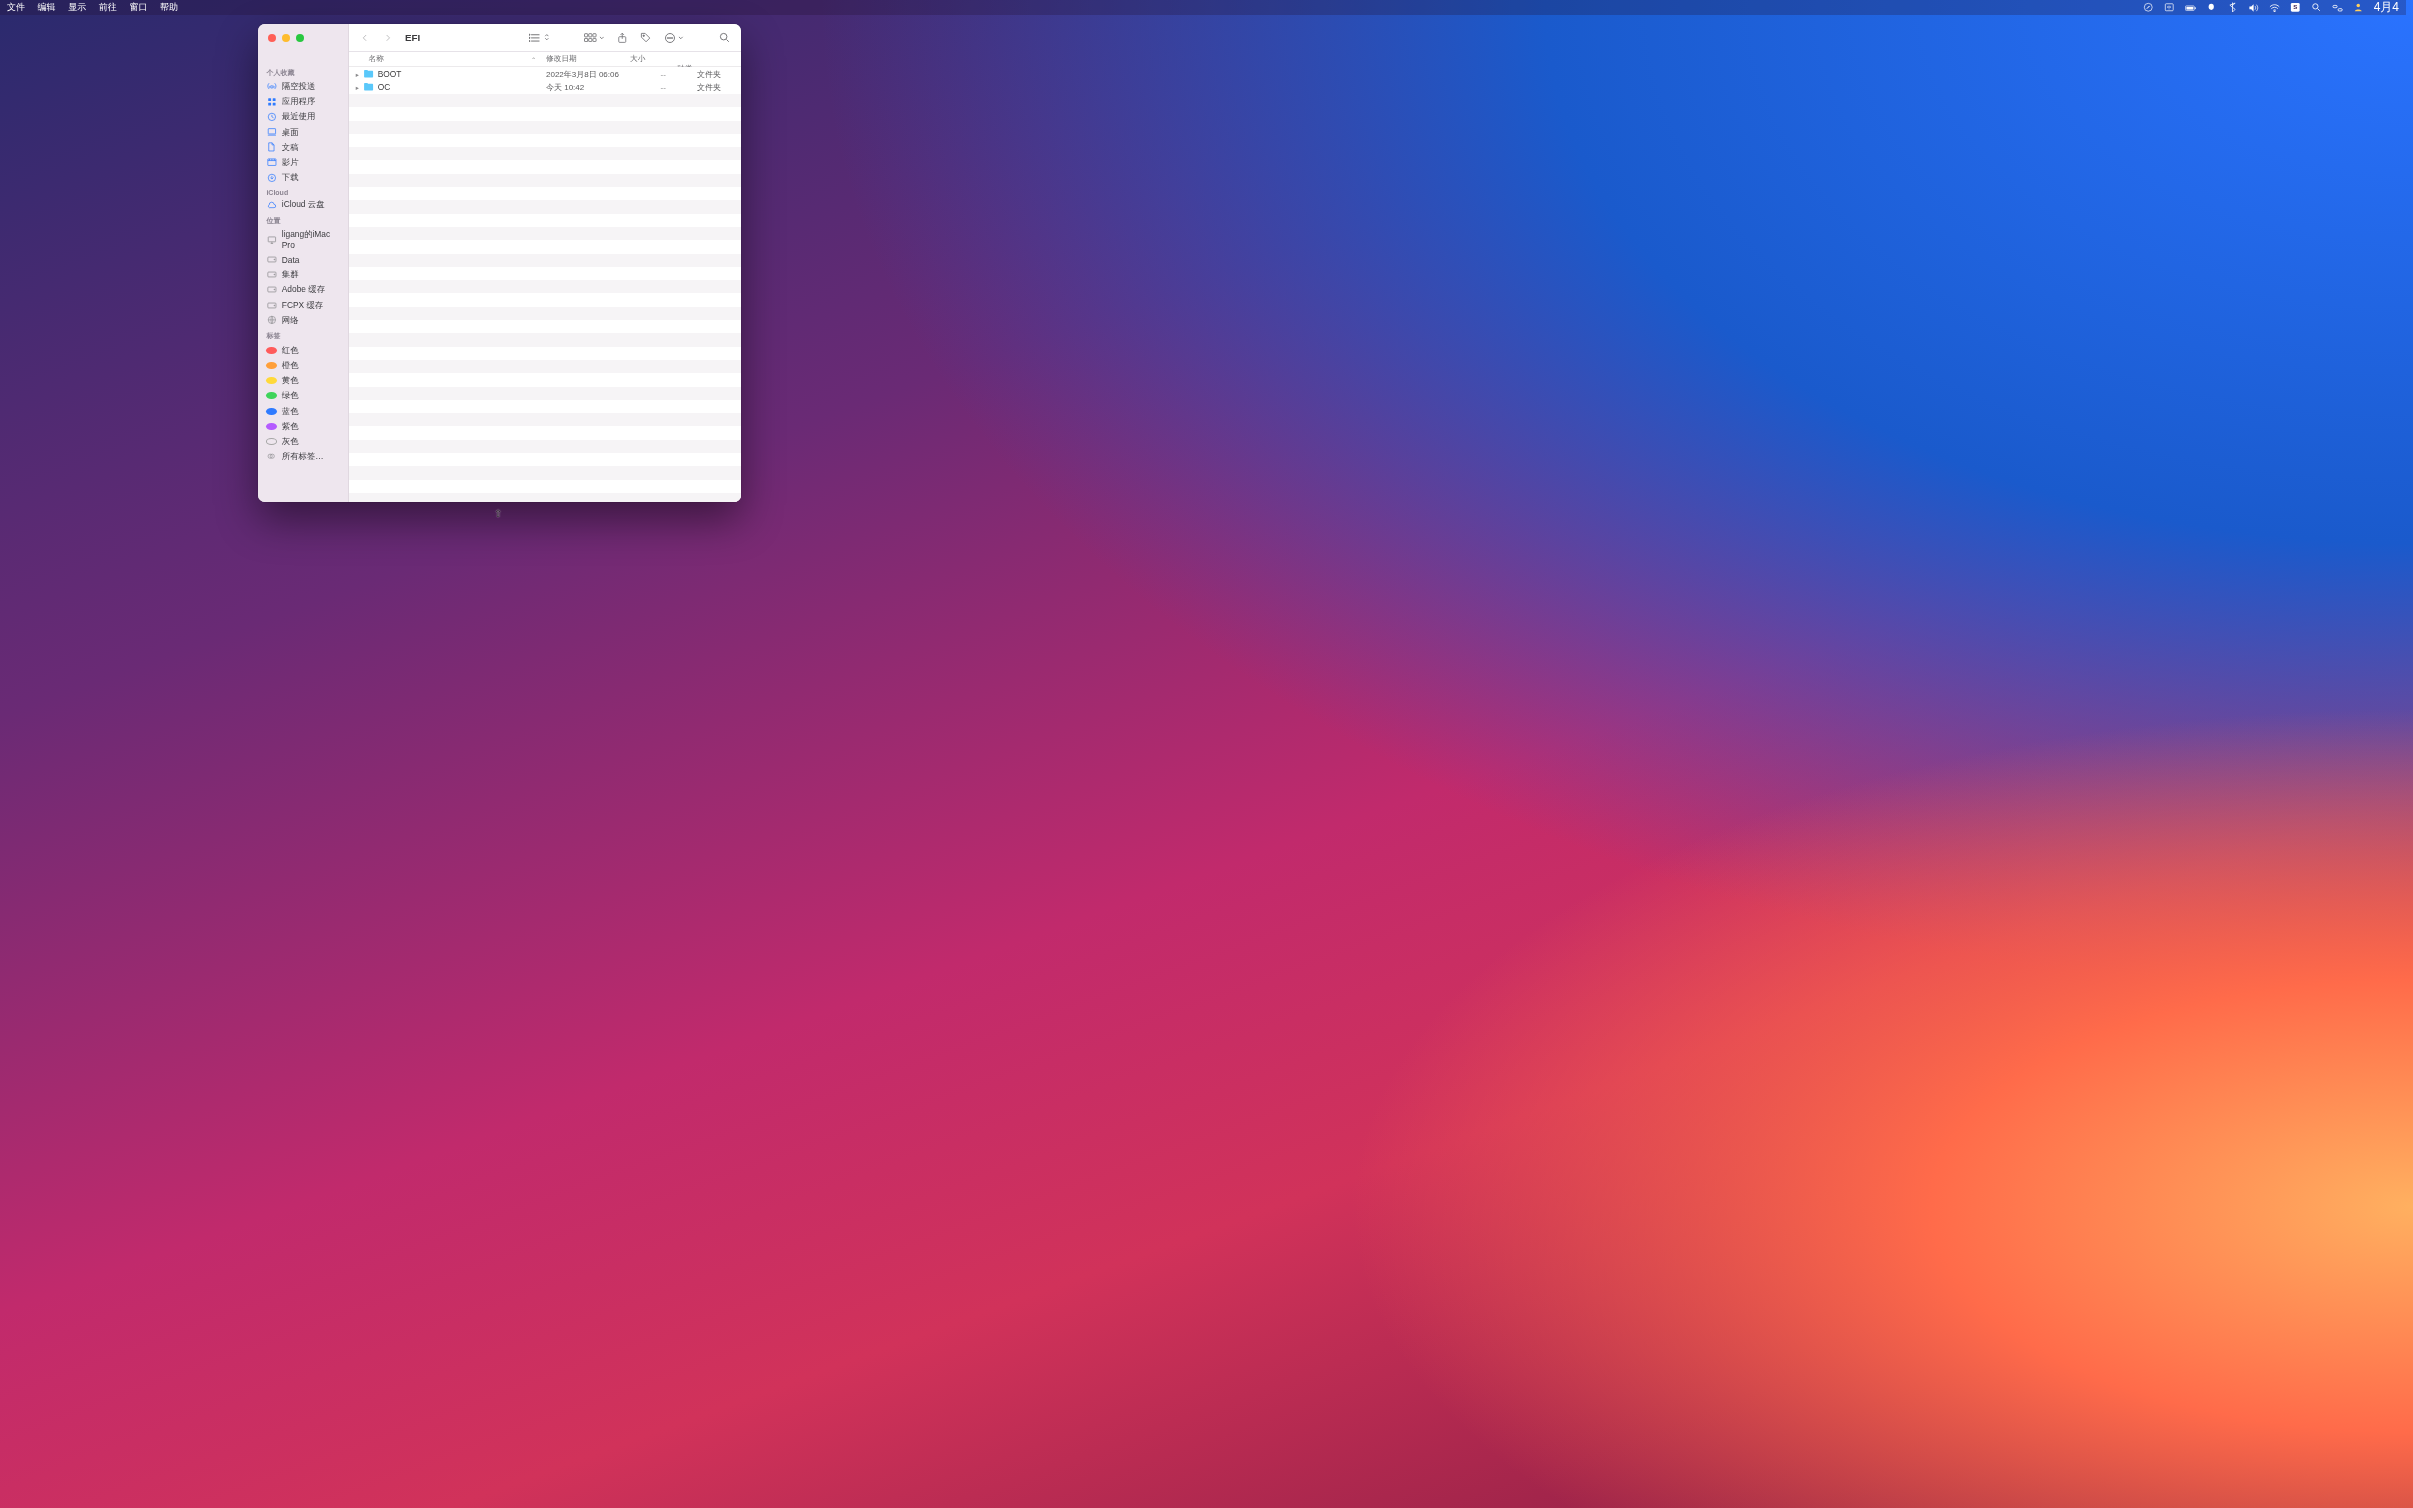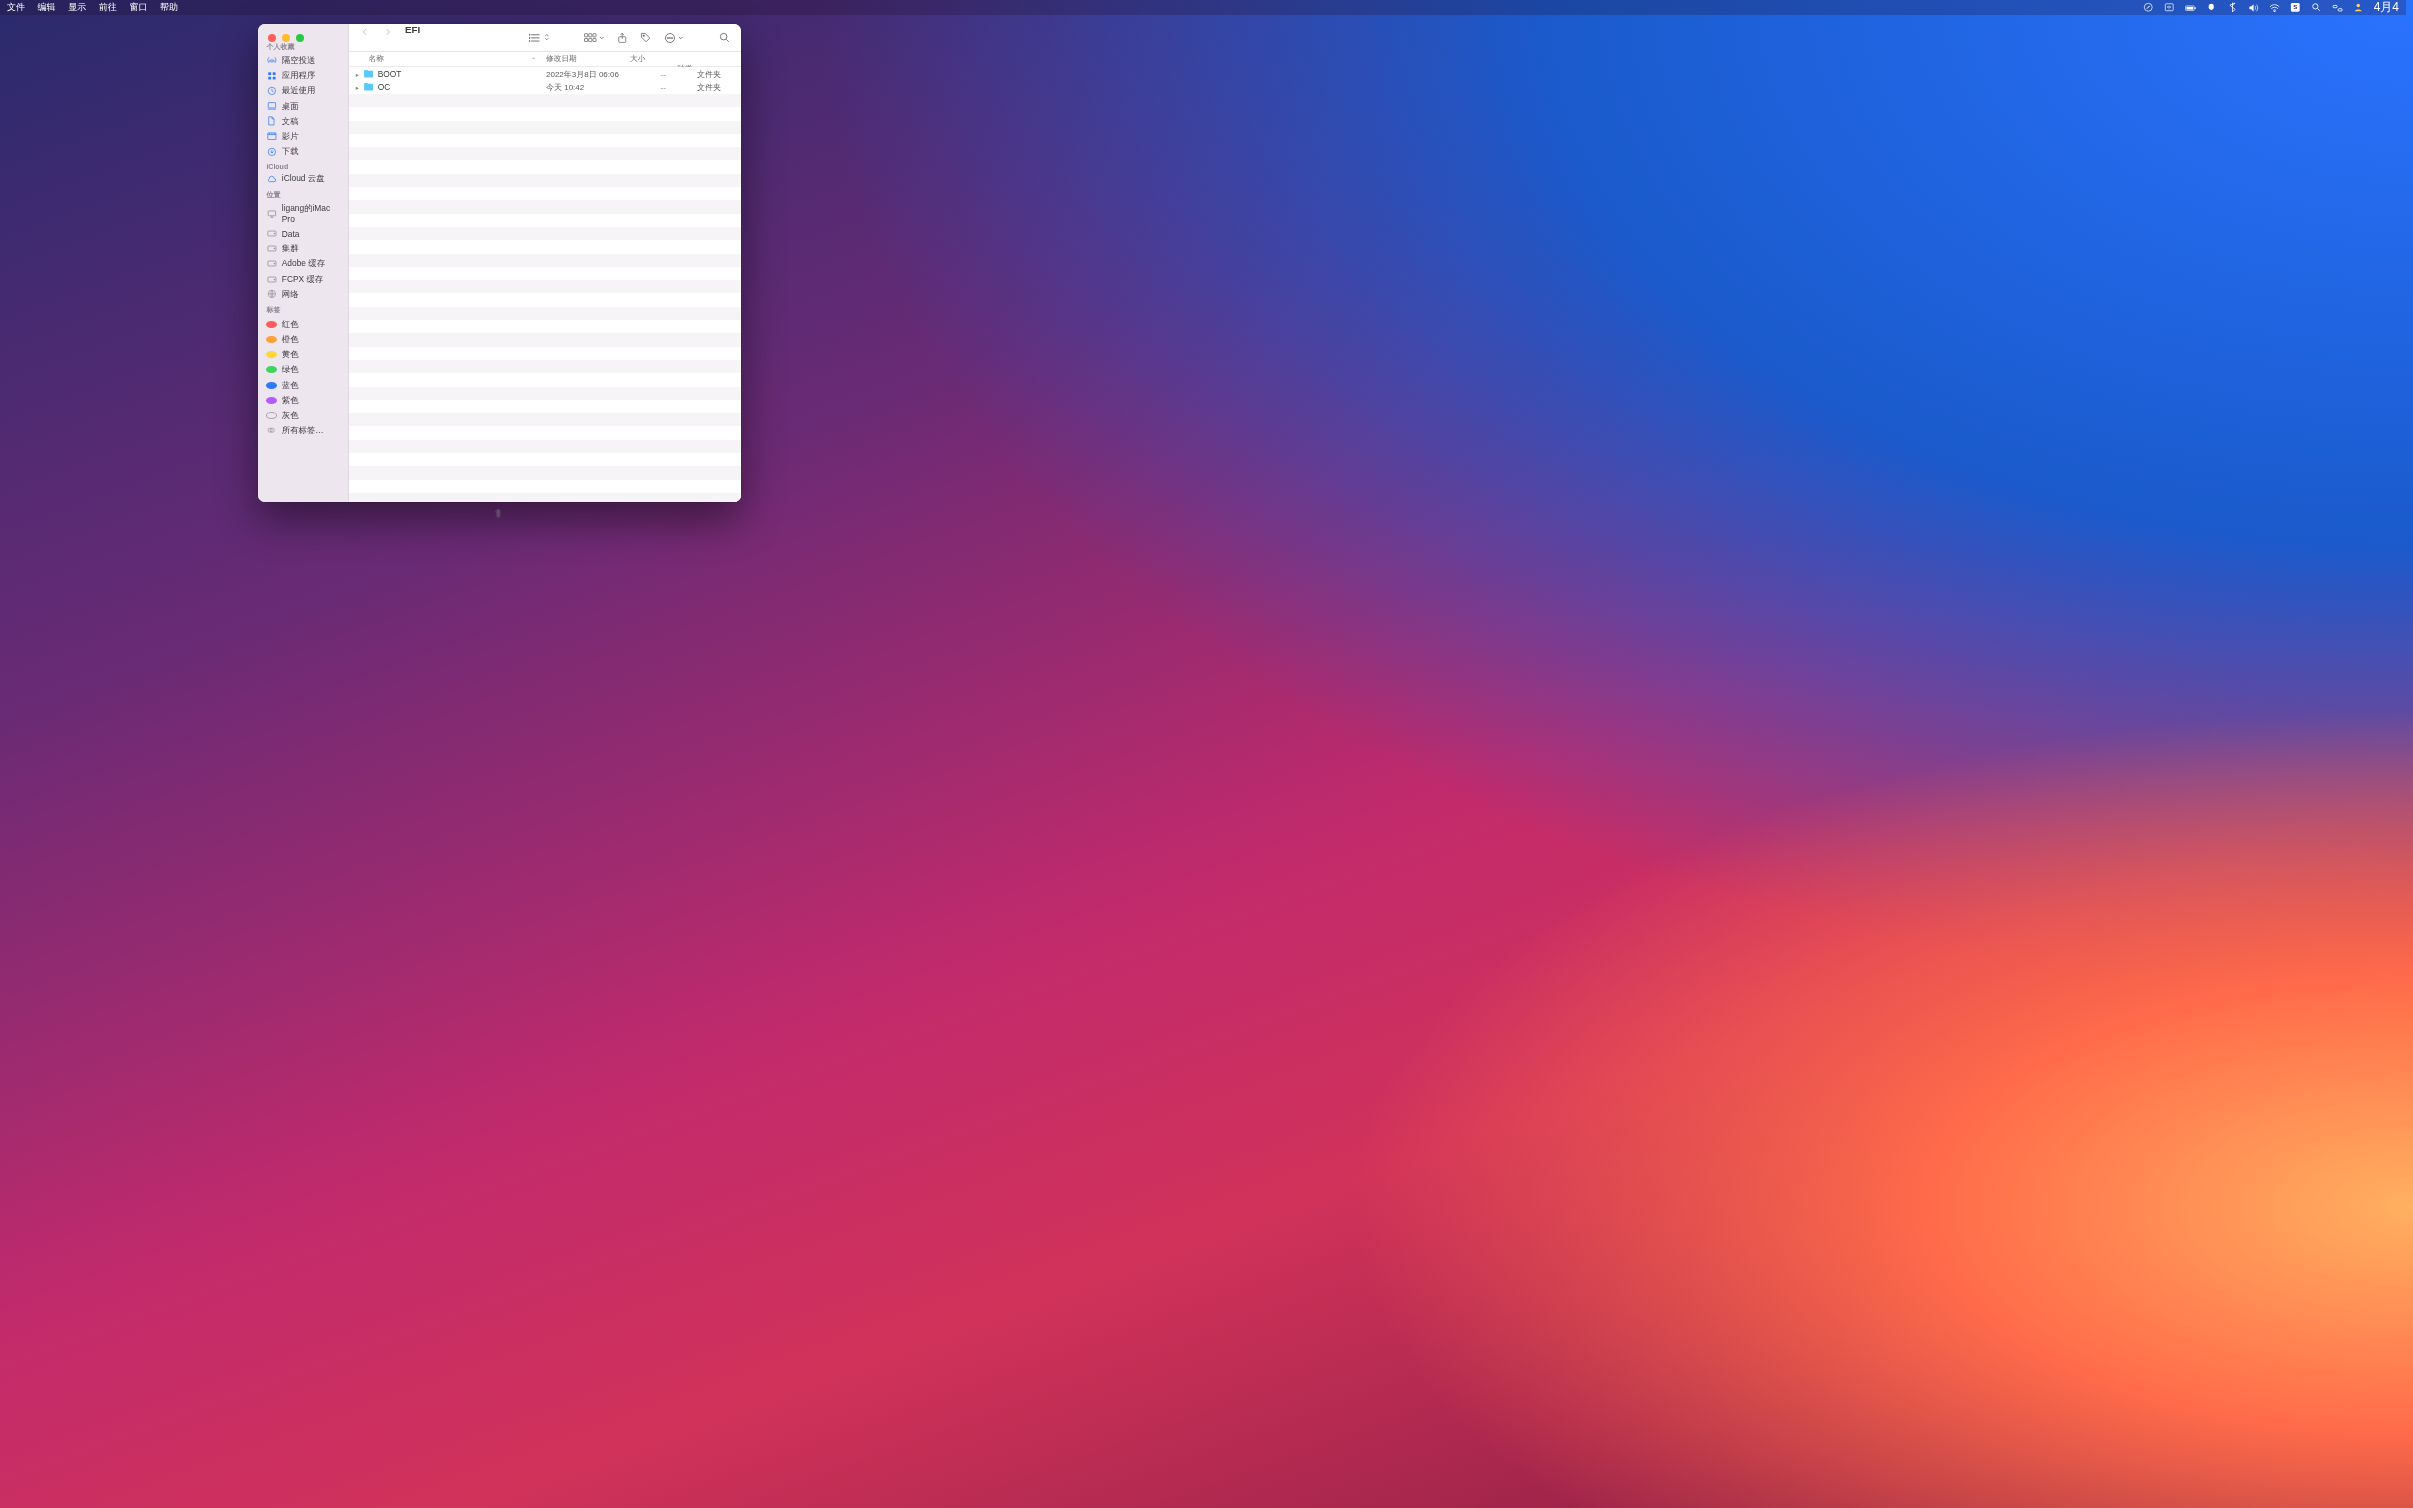--- a/index.html
+++ b/index.html
@@ -40,21 +40,21 @@
   box-shadow: 0 17.5px 42px rgba(0,0,0,.45), 0 0 0 0.7px rgba(0,0,0,.08);
   display: flex;
   overflow: hidden;
 }
 
 
 .sidebar {
   width: 91px;
   background: #eee6ee;
   border-right: 0.7px solid rgba(0,0,0,.06);
-  padding-top: 14px;
+  padding-top: 40px;
   overflow: hidden;
   font-size: 8.4px;
 }
 .sidebar .section-title {
   color: #8b8491; font-size: 7px; font-weight: 600;
   padding: 3.5px 8.4px 1.4px;
 }
 .sidebar .sb-item {
   display: flex; align-items: center; gap: 4.9px;
   padding: 2.1px 8.4px;
@@ -67,21 +67,21 @@
 
 .lights { position:absolute; top:9.8px; left:9.8px; display:flex; gap:5.6px; z-index:5;}
 .light { width:8.4px;height:8.4px;border-radius:50%; }
 .light.r{background:#ff5f57;} .light.y{background:#febc2e;} .light.g{background:#28c840;}
 
 
 .mainpane { flex:1; display:flex; flex-direction:column; background:#fff; }
 
 
 .toolbar {
-  height:28px; display:flex; padding:0 8.4px; gap:7px;
+  height:28px; display:flex; align-items:center; padding:0 8.4px; gap:7px;
   border-bottom:0.7px solid #e6e2e8;
 }
 .toolbar .navbtn { width:15.4px;height:15.4px;display:flex;align-items:center;justify-content:center;color:#b6b6b8; }
 .toolbar .title { font-weight:600; font-size:9.8px; color:#3b3b3d; margin-left:2.8px; }
 .toolbar .spacer { flex:1; }
 .toolbar .tbtn { color:#6d6d70; display:flex; align-items:center; gap:2.1px; padding:1.4px 2.8px; }
 .toolbar svg { display:block; }
 
 
 .colheader {

